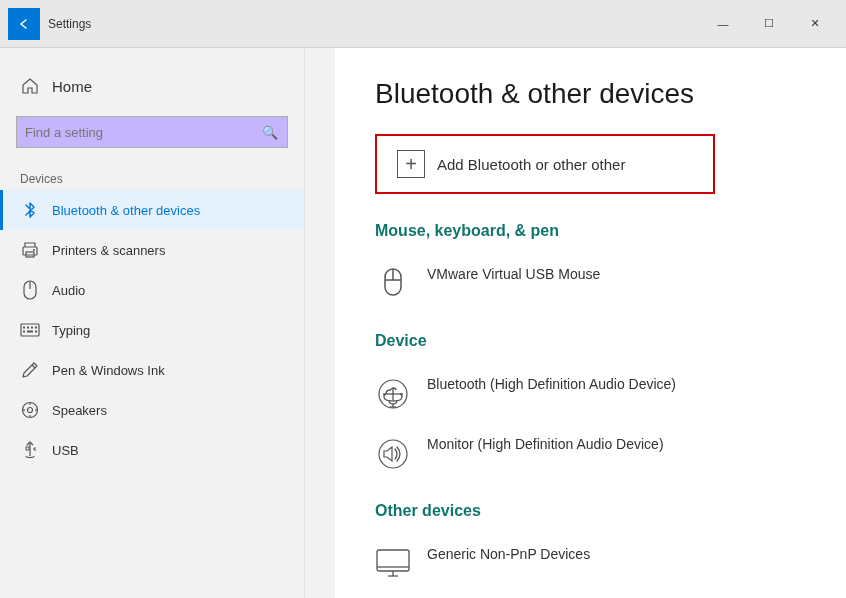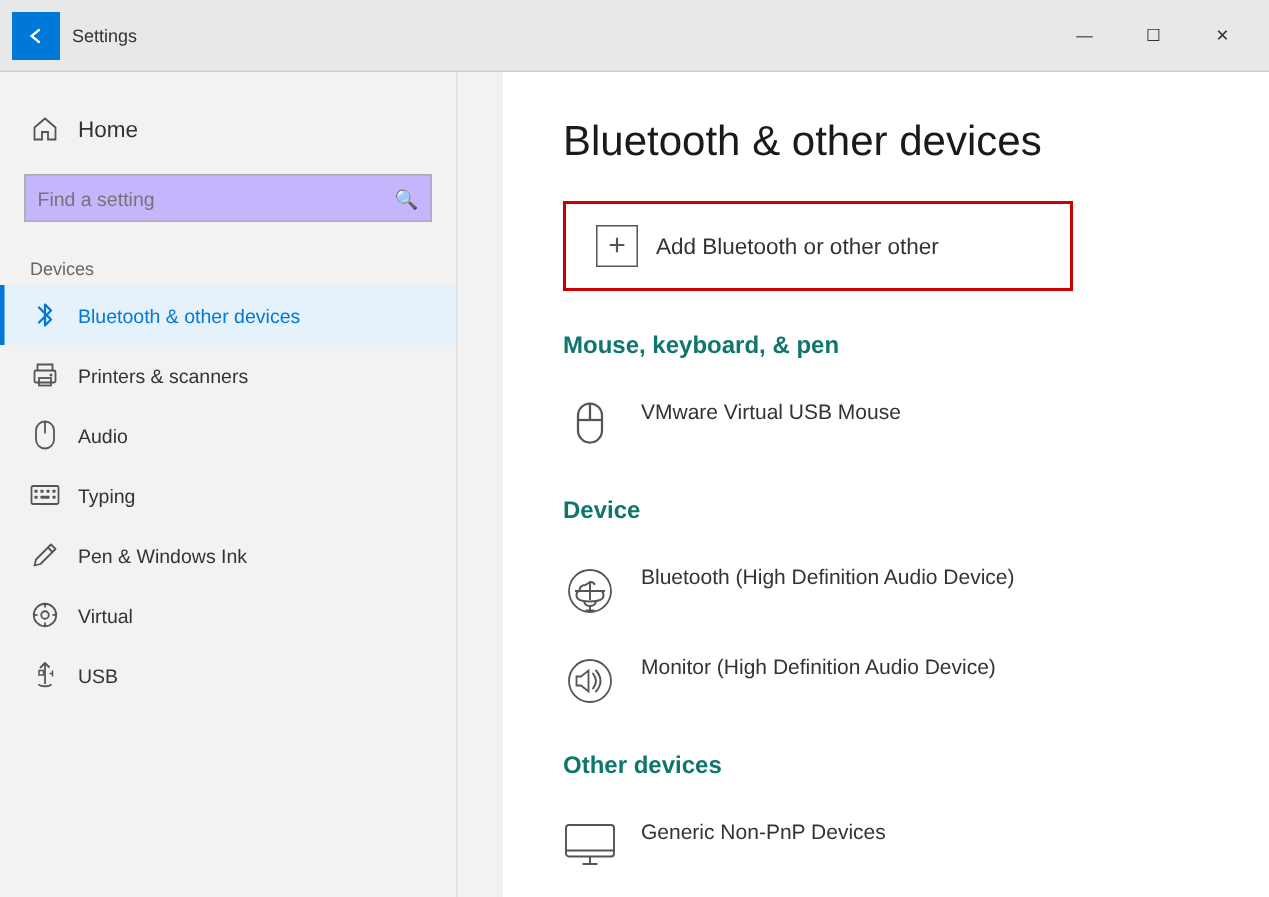--- a/index.html
+++ b/index.html
@@ -310,21 +310,21 @@
       <div class="sidebar-item-icon">
         <svg width="18" height="18" viewBox="0 0 18 18" fill="none">
           <circle cx="9" cy="9" r="7.5" stroke="#555" stroke-width="1.2"></circle>
           <circle cx="9" cy="9" r="2.5" stroke="#555" stroke-width="1.2"></circle>
           <line x1="9" y1="1.5" x2="9" y2="4" stroke="#555" stroke-width="1.2"></line>
           <line x1="9" y1="14" x2="9" y2="16.5" stroke="#555" stroke-width="1.2"></line>
           <line x1="1.5" y1="9" x2="4" y2="9" stroke="#555" stroke-width="1.2"></line>
           <line x1="14" y1="9" x2="16.5" y2="9" stroke="#555" stroke-width="1.2"></line>
         </svg>
       </div>
-      <span>Virtual</span>
+      <span>Speakers</span>
     </div>
 
     <div class="sidebar-item">
       <div class="sidebar-item-icon">
         <svg width="18" height="20" viewBox="0 0 18 20" fill="none">
           <line x1="9" y1="2" x2="9" y2="16" stroke="#555" stroke-width="1.2"></line>
           <path d="M5 16 C5 18 13 18 13 16" stroke="#555" stroke-width="1.2" fill="none"></path>
           <polyline points="9,2 6,5 9,2 12,5" stroke="#555" stroke-width="1.2" fill="none" stroke-linejoin="round"></polyline>
           <rect x="5" y="7" width="3" height="3" stroke="#555" stroke-width="1"></rect>
           <line x1="12" y1="9" x2="14" y2="9" stroke="#555" stroke-width="1"></line>

